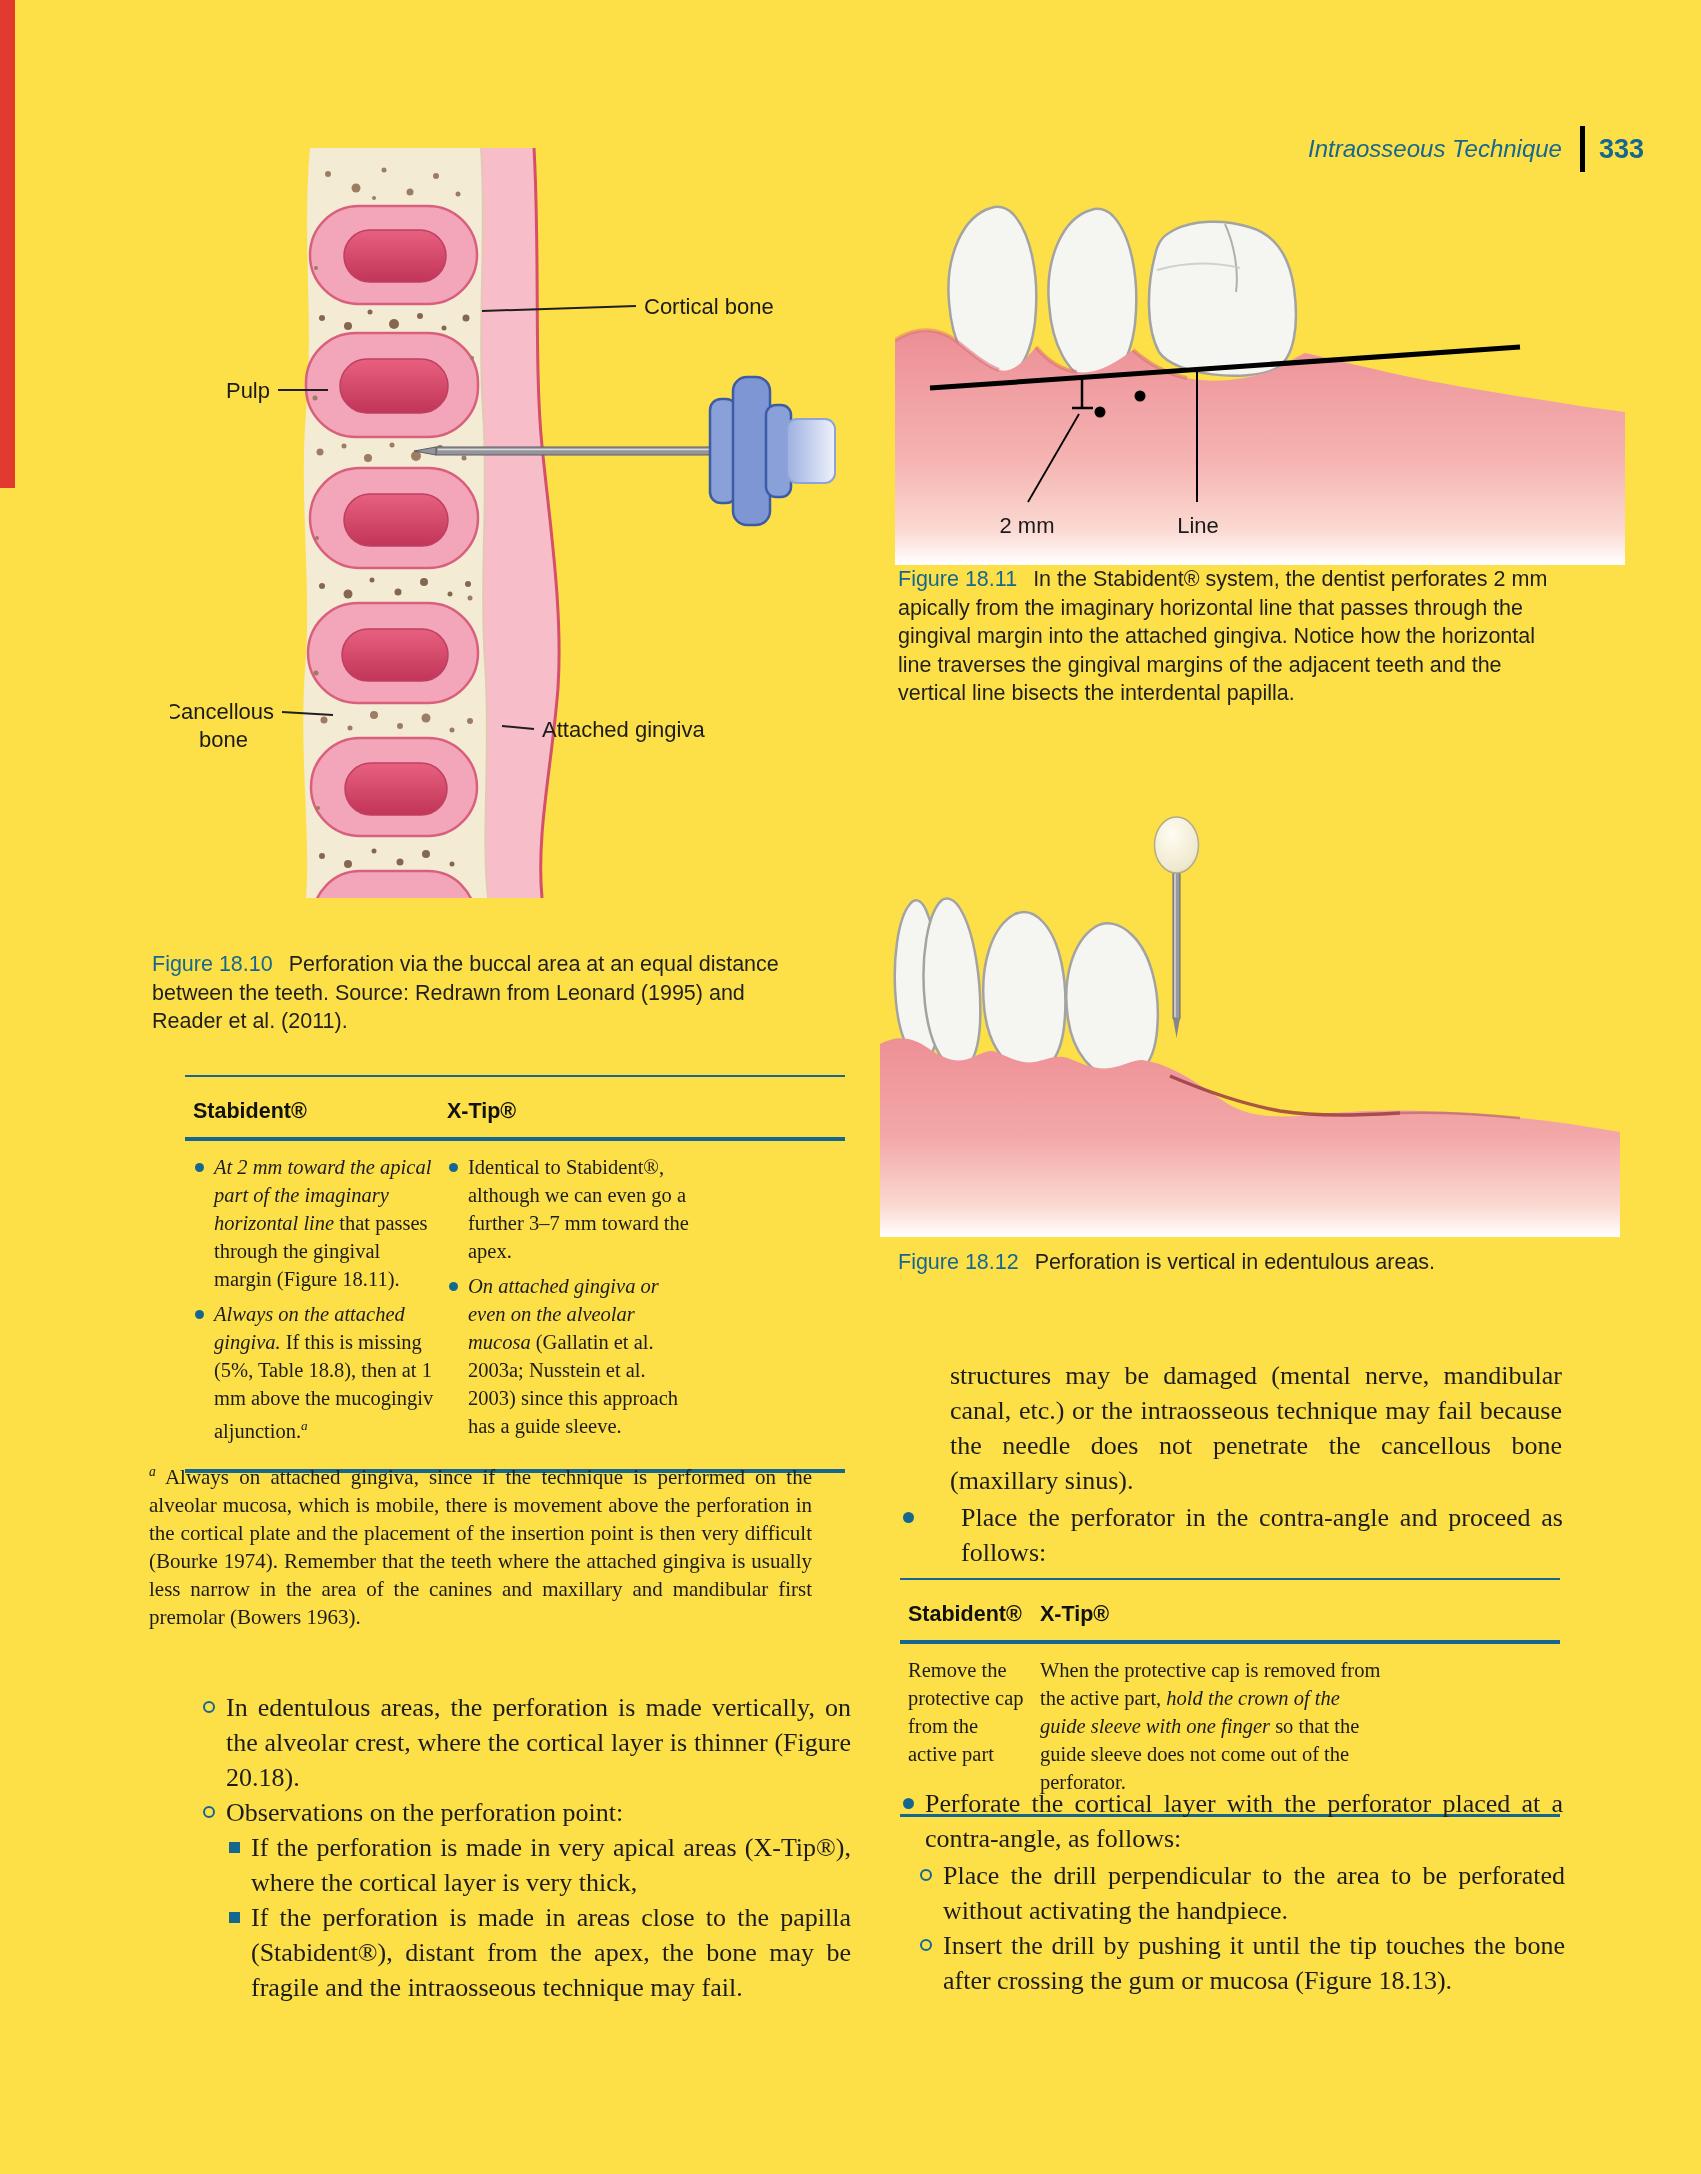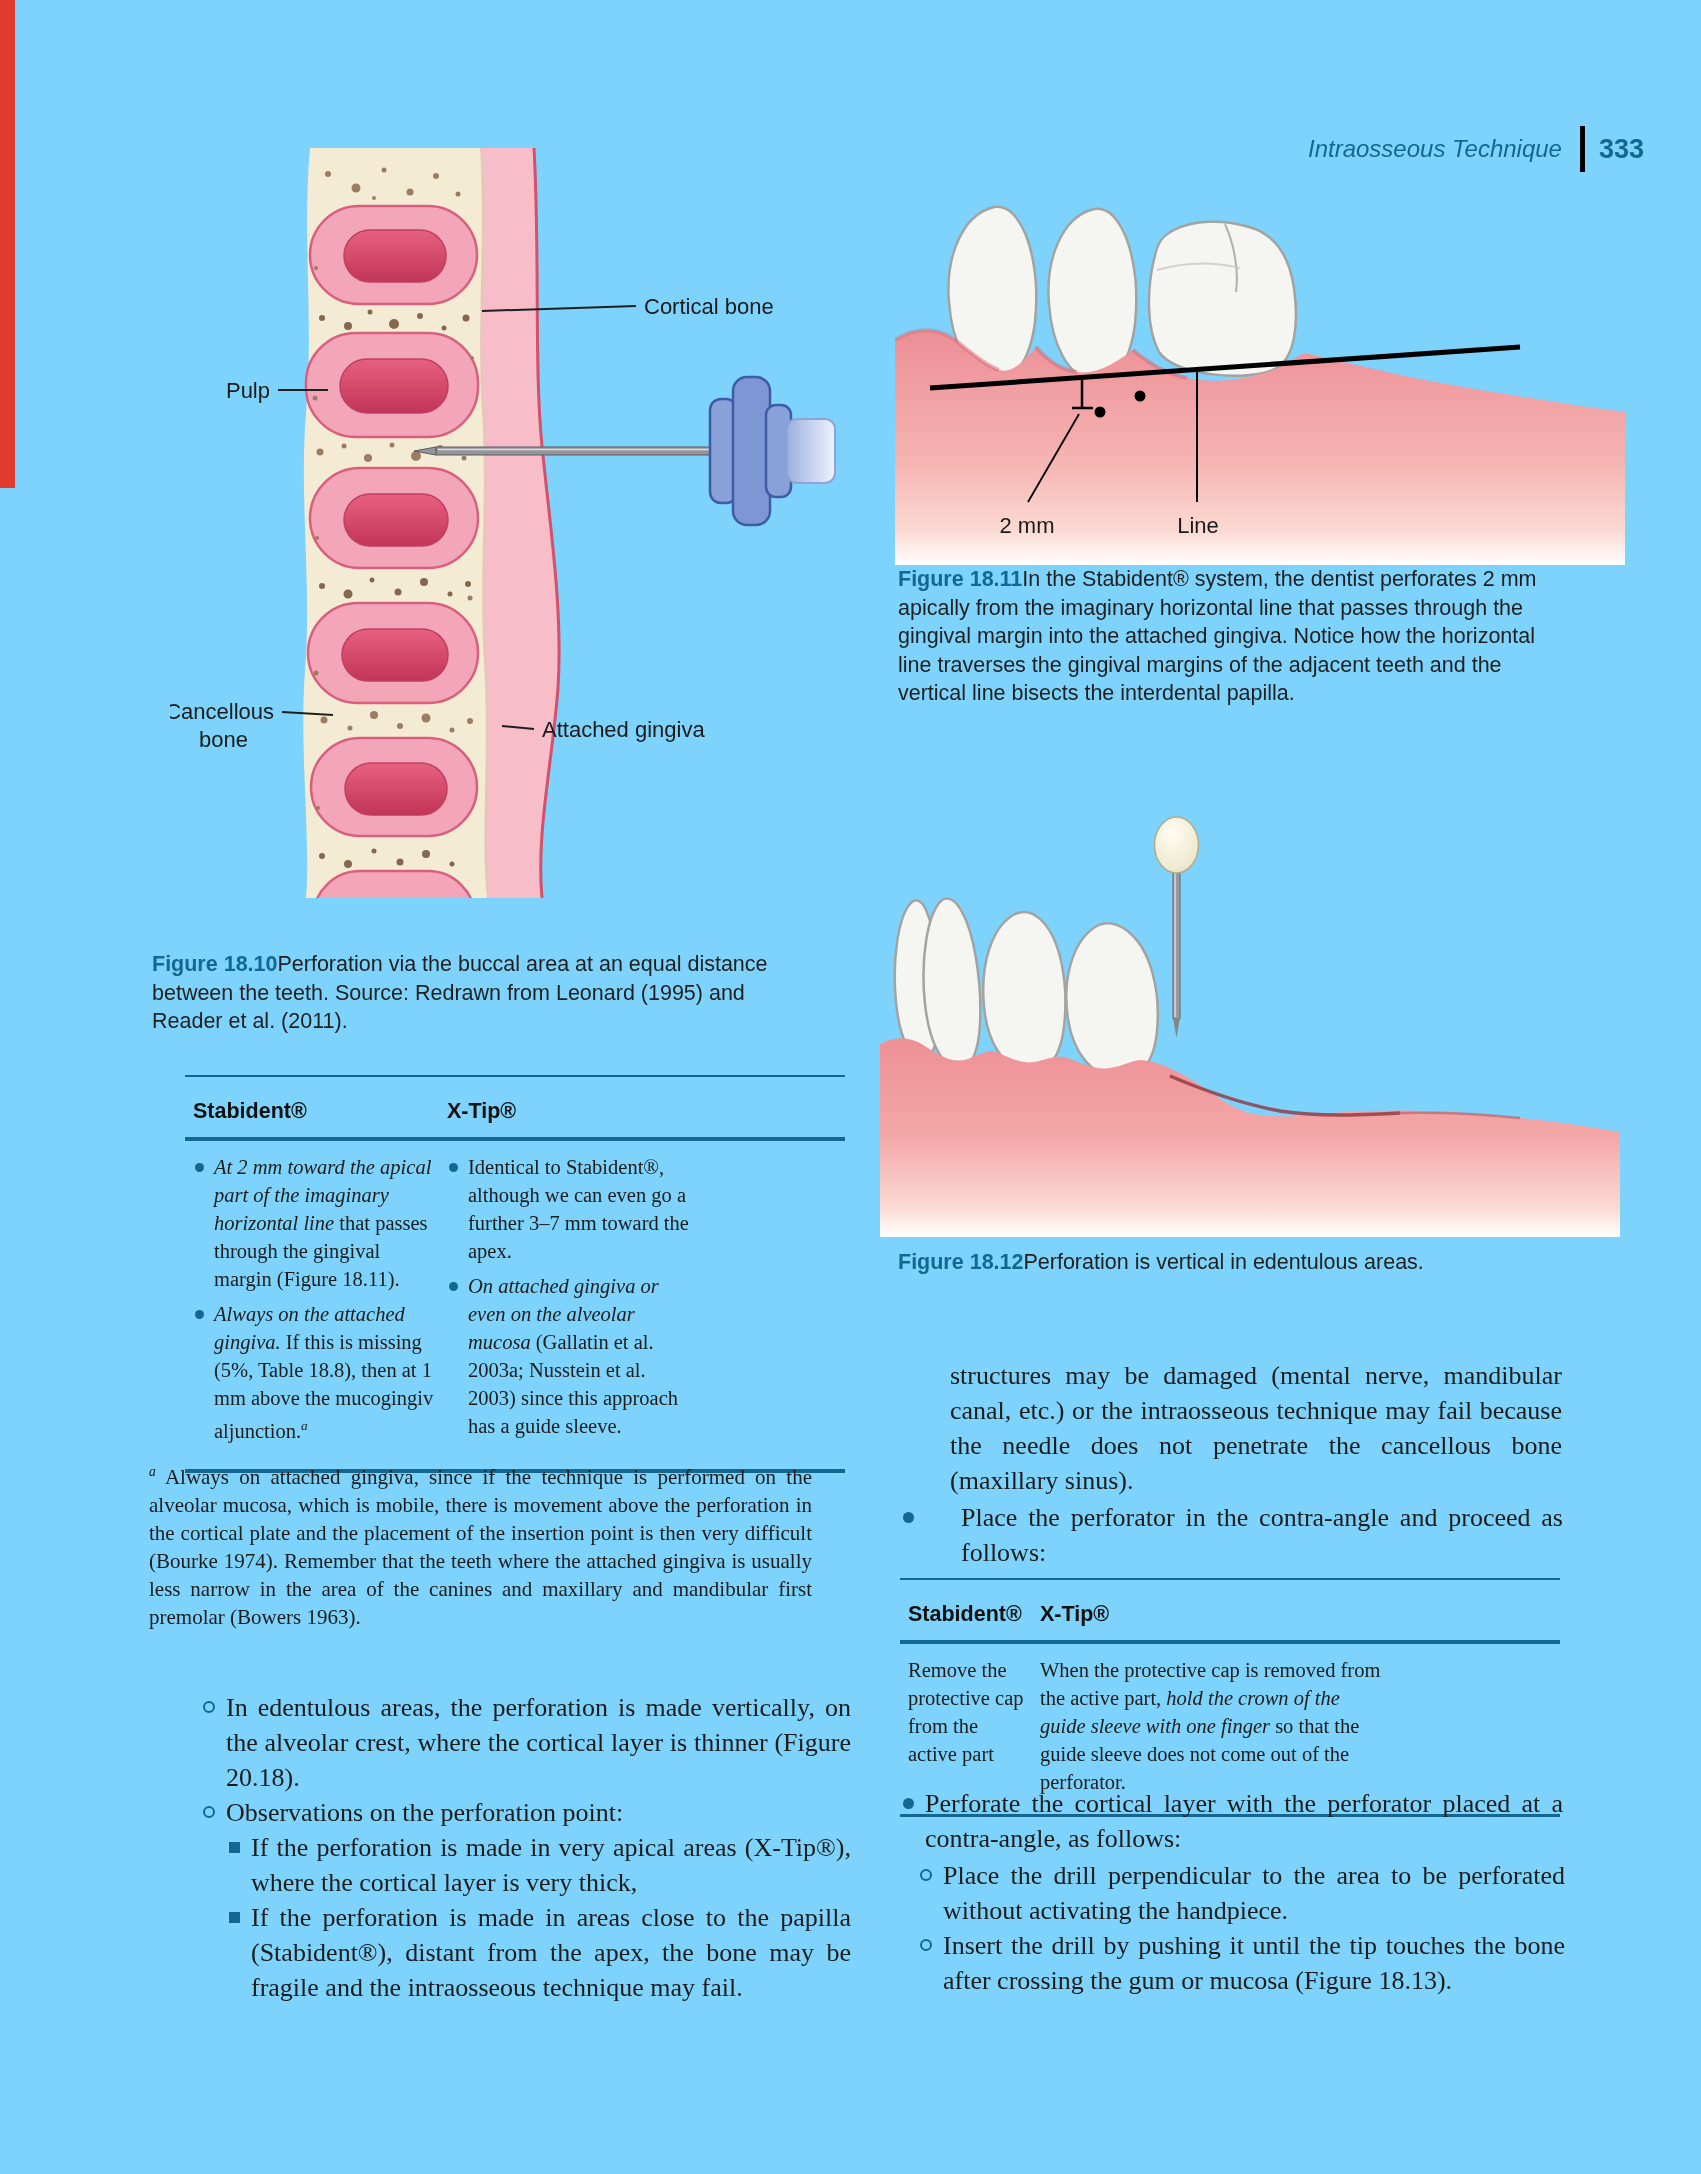--- a/index.html
+++ b/index.html
@@ -1,32 +1,32 @@
 <!DOCTYPE html>
 <html><head>
 <meta charset="utf-8">
 <style>
   html,body { margin:0; padding:0; background:#ffffff; }
-  .page { position:relative; width:1701px; height:2174px; background:#7dd3fc;
+  .page { position:relative; width:1701px; height:2174px; background:#fde047;
           font-family:"Liberation Serif", serif; color:#1c1c1c; overflow:hidden; }
 
   .red-bar { position:absolute; left:0; top:0; width:15px; height:488px; background:#e23a2e; }
 
   .running-head { position:absolute; top:126px; left:1308px; display:flex; align-items:center; }
   .rh-title { font-family:"Liberation Sans",sans-serif; font-style:italic; font-size:24px; color:#15678f; white-space:nowrap; }
   .rh-sep  { width:5px; height:46px; background:#000; margin:0 14px 0 18px; }
   .rh-num  { font-family:"Liberation Sans",sans-serif; font-weight:bold; font-size:27px; color:#15678f; }
 
   .fig { position:absolute; }
   .fig-label-text { font-family:"Liberation Sans",sans-serif; font-size:22px; fill:#1b1b1b; }
   .lead-line { stroke:#1f1f1f; stroke-width:2; }
   .tooth { fill:#f5f5f2; stroke:#a3a3a1; stroke-width:2.5; }
 
   .caption { position:absolute; font-family:"Liberation Sans",sans-serif; font-size:21.5px; line-height:28.5px; color:#1f1f1f; }
-  .cap-label { color:#15678f; font-weight:bold; }
+  .cap-label { color:#15678f; font-weight:normal; margin-right:16px; }
 
   .tbl { position:absolute; font-size:20.5px; line-height:28px; }
   .rule { background:#15678f; }
   .rule.thin { height:2px; }
   .rule.thick { height:3.5px; }
   .tbl-head { display:flex; padding:14px 0 12px 8px;margin-top:6px; }
   .th { font-family:"Liberation Sans",sans-serif; font-weight:bold; font-size:21.5px; color:#111; }
   #table1 .c1 { flex:0 0 254px; }
   #table2 .c1 { flex:0 0 132px; }
   .tbl-body { display:flex; padding:12px 0 18px 8px; }

